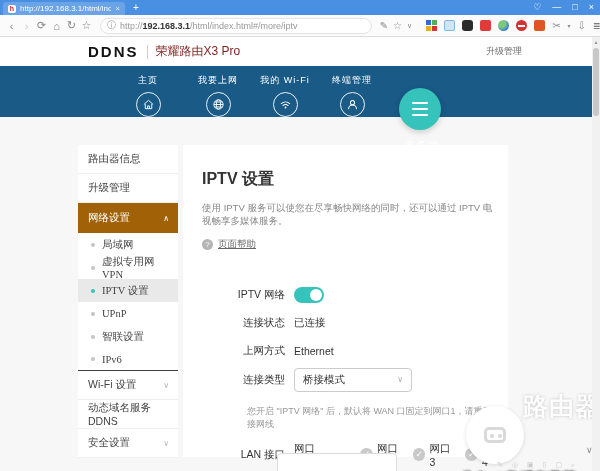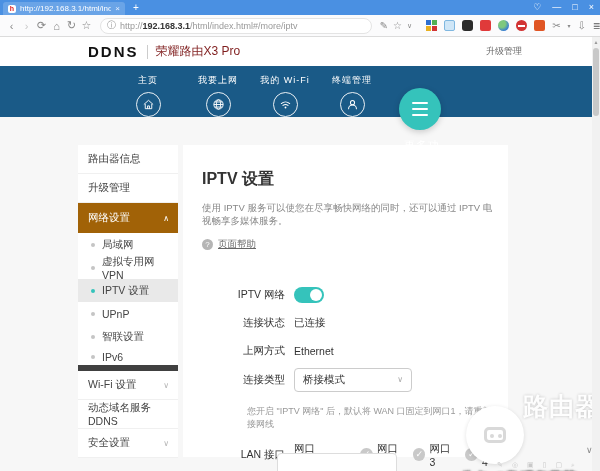--- a/index.html
+++ b/index.html
@@ -49,21 +49,21 @@
   .morebtn .lbl { font-size:11px; letter-spacing:1px; }
   .tealcirc { position:absolute; left:399px; top:88px; width:42px; height:42px; border-radius:50%; background:#35c3bb; box-shadow:0 2px 6px rgba(0,0,0,.18); display:flex; flex-direction:column; align-items:center; justify-content:center; gap:4px; }
   .tealcirc span { display:block; width:16px; height:2px; background:#fff; border-radius:1px; }
 
   
   .sidebar { position:absolute; left:78px; top:145px; width:100px; height:312px; background:#fff; }
   .sitem { height:29px; display:flex; align-items:center; padding:0 10px; border-bottom:1px solid #f0f0f0; font-size:10.5px; color:#444; position:relative; }
   .sitem .chev { position:absolute; right:9px; font-size:8px; color:#b5b5b5; }
   .sitem.active { background:#a16207; color:#fff; height:30px; border-bottom:none; }
   .sitem.active .chev { color:#fff; }
-  .ssub { height:23px; display:flex; align-items:center; padding:0 10px 0 13px; font-size:10.5px; color:#444; border-bottom:none; }
+  .ssub { height:23px; display:flex; align-items:center; padding:0 10px 0 13px; font-size:10.5px; color:#444; border-bottom:none;font-family:Liberation Serif, serif; }
   .ssub .dot { width:4px; height:4px; border-radius:50%; background:#c5c5c5; margin-right:7px; flex:0 0 auto; }
   .ssub.sel { background:#e9e9e9; }
   .ssub.sel .dot { background:#35c3bb; }
 
   .main { position:absolute; left:183px; top:145px; width:325px; height:312px; background:#fff; padding:24px 0 0 19px; }
   .mtitle { font-size:16px; color:#333; }
   .mdesc { margin-top:11px; font-size:9.5px; color:#888; line-height:1.4; width:292px; }
   .helprow { margin-top:10px; display:flex; align-items:center; gap:5px; }
   .qicon { width:11px; height:11px; border-radius:50%; background:#b5b5b5; color:#fff; font-size:8px; line-height:11px; text-align:center; }
   .helplink { font-size:9.5px; color:#666; text-decoration:underline; }
@@ -232,21 +232,21 @@
       <span>IPTV 设置</span>
     </div>
   <div class="ssub">
       <span class="dot"></span>
       <span>UPnP</span>
     </div>
   <div class="ssub">
       <span class="dot"></span>
       <span>智联设置</span>
     </div>
-  <div class="ssub" style="border-bottom:6px solid #404040">
+  <div class="ssub" style="border-bottom:1px solid #404040">
       <span class="dot"></span>
       <span>IPv6</span>
     </div>
   <div class="sitem">
       <span>Wi-Fi 设置</span>
       <span class="chev">∨</span>
     </div>
   <div class="sitem">
       <span>动态域名服务 DDNS</span>
     </div>

